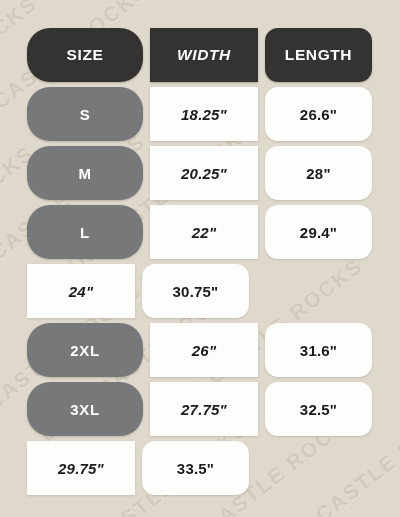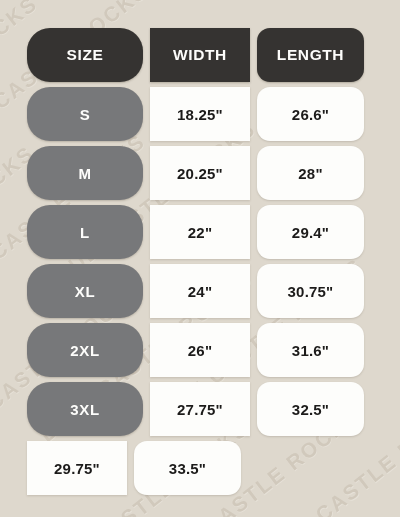--- a/index.html
+++ b/index.html
@@ -59,21 +59,21 @@
     height: 54px;
   }
   .cell {
     display: flex;
     align-items: center;
     justify-content: center;
     box-sizing: border-box;
     text-align: center;
   }
   .col-size   { width: 116px; flex: none; border-radius: 23px; }
-  .col-width  { width: 100px; flex: none; }
+  .col-width  { width: 108px; flex: none; font-style: italic; }
   .col-length { width: 107px; flex: none; border-radius: 13px; }
 
   
   .header-row .cell {
     background: #353331;
     color: #fdfdfb;
     font-size: 15.5px;
     font-weight: 700;
     letter-spacing: .6px;
     box-shadow: 0 1px 2px rgba(90,80,65,.35);
@@ -137,21 +137,20 @@
     <div class="cell col-length val-cell">28"</div>
   </div>
 
   <div class="chart-row data-row">
     <div class="cell col-size">L</div>
     <div class="cell col-width val-cell">22"</div>
     <div class="cell col-length val-cell">29.4"</div>
   </div>
 
   <div class="chart-row data-row">
-    <div class="cell col-size">XL</div>
     <div class="cell col-width val-cell">24"</div>
     <div class="cell col-length val-cell">30.75"</div>
   </div>
 
   <div class="chart-row data-row">
     <div class="cell col-size">2XL</div>
     <div class="cell col-width val-cell">26"</div>
     <div class="cell col-length val-cell">31.6"</div>
   </div>
 

